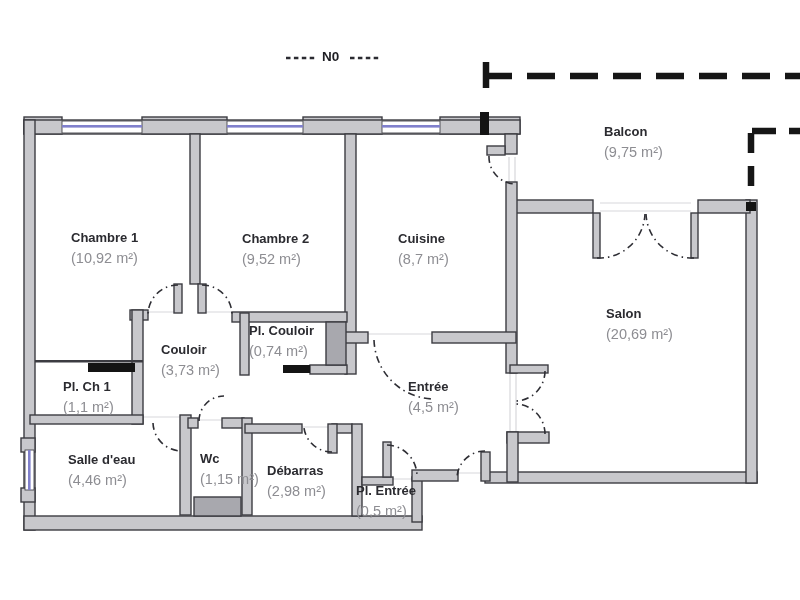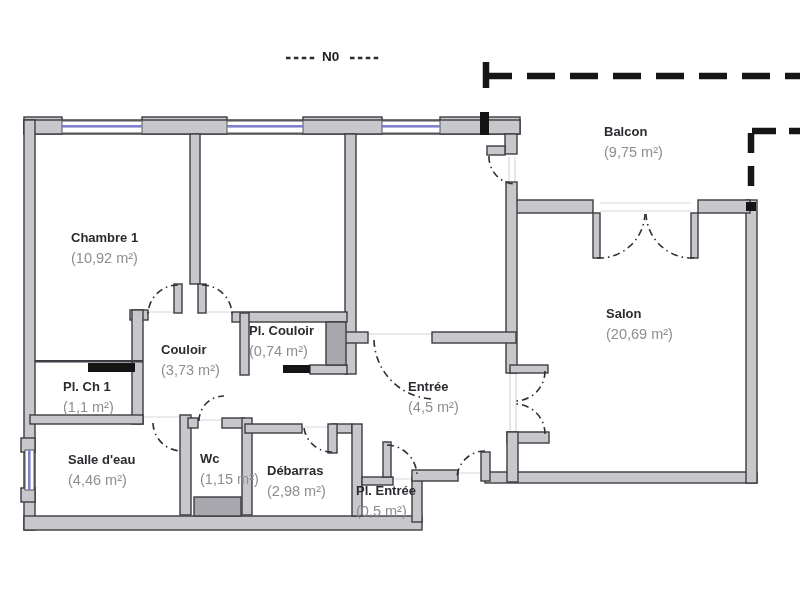--- a/index.html
+++ b/index.html
@@ -143,21 +143,29 @@
   <div class="room-label" style="left:604px;top:122px">
     <div class="nm">Balcon</div>
     <div class="ar">(9,75 m²)</div>
   </div>
 
   <div class="room-label" style="left:71px;top:228px">
     <div class="nm">Chambre 1</div>
     <div class="ar">(10,92 m²)</div>
   </div>
 
-
+  <div class="room-label" style="left:242px;top:229px">
+    <div class="nm">Chambre 2</div>
+    <div class="ar">(9,52 m²)</div>
+  </div>
+
+  <div class="room-label" style="left:398px;top:229px">
+    <div class="nm">Cuisine</div>
+    <div class="ar">(8,7 m²)</div>
+  </div>
 
   <div class="room-label" style="left:606px;top:304px">
     <div class="nm">Salon</div>
     <div class="ar">(20,69 m²)</div>
   </div>
 
   <div class="room-label" style="left:161px;top:340px">
     <div class="nm">Couloir</div>
     <div class="ar">(3,73 m²)</div>
   </div>

